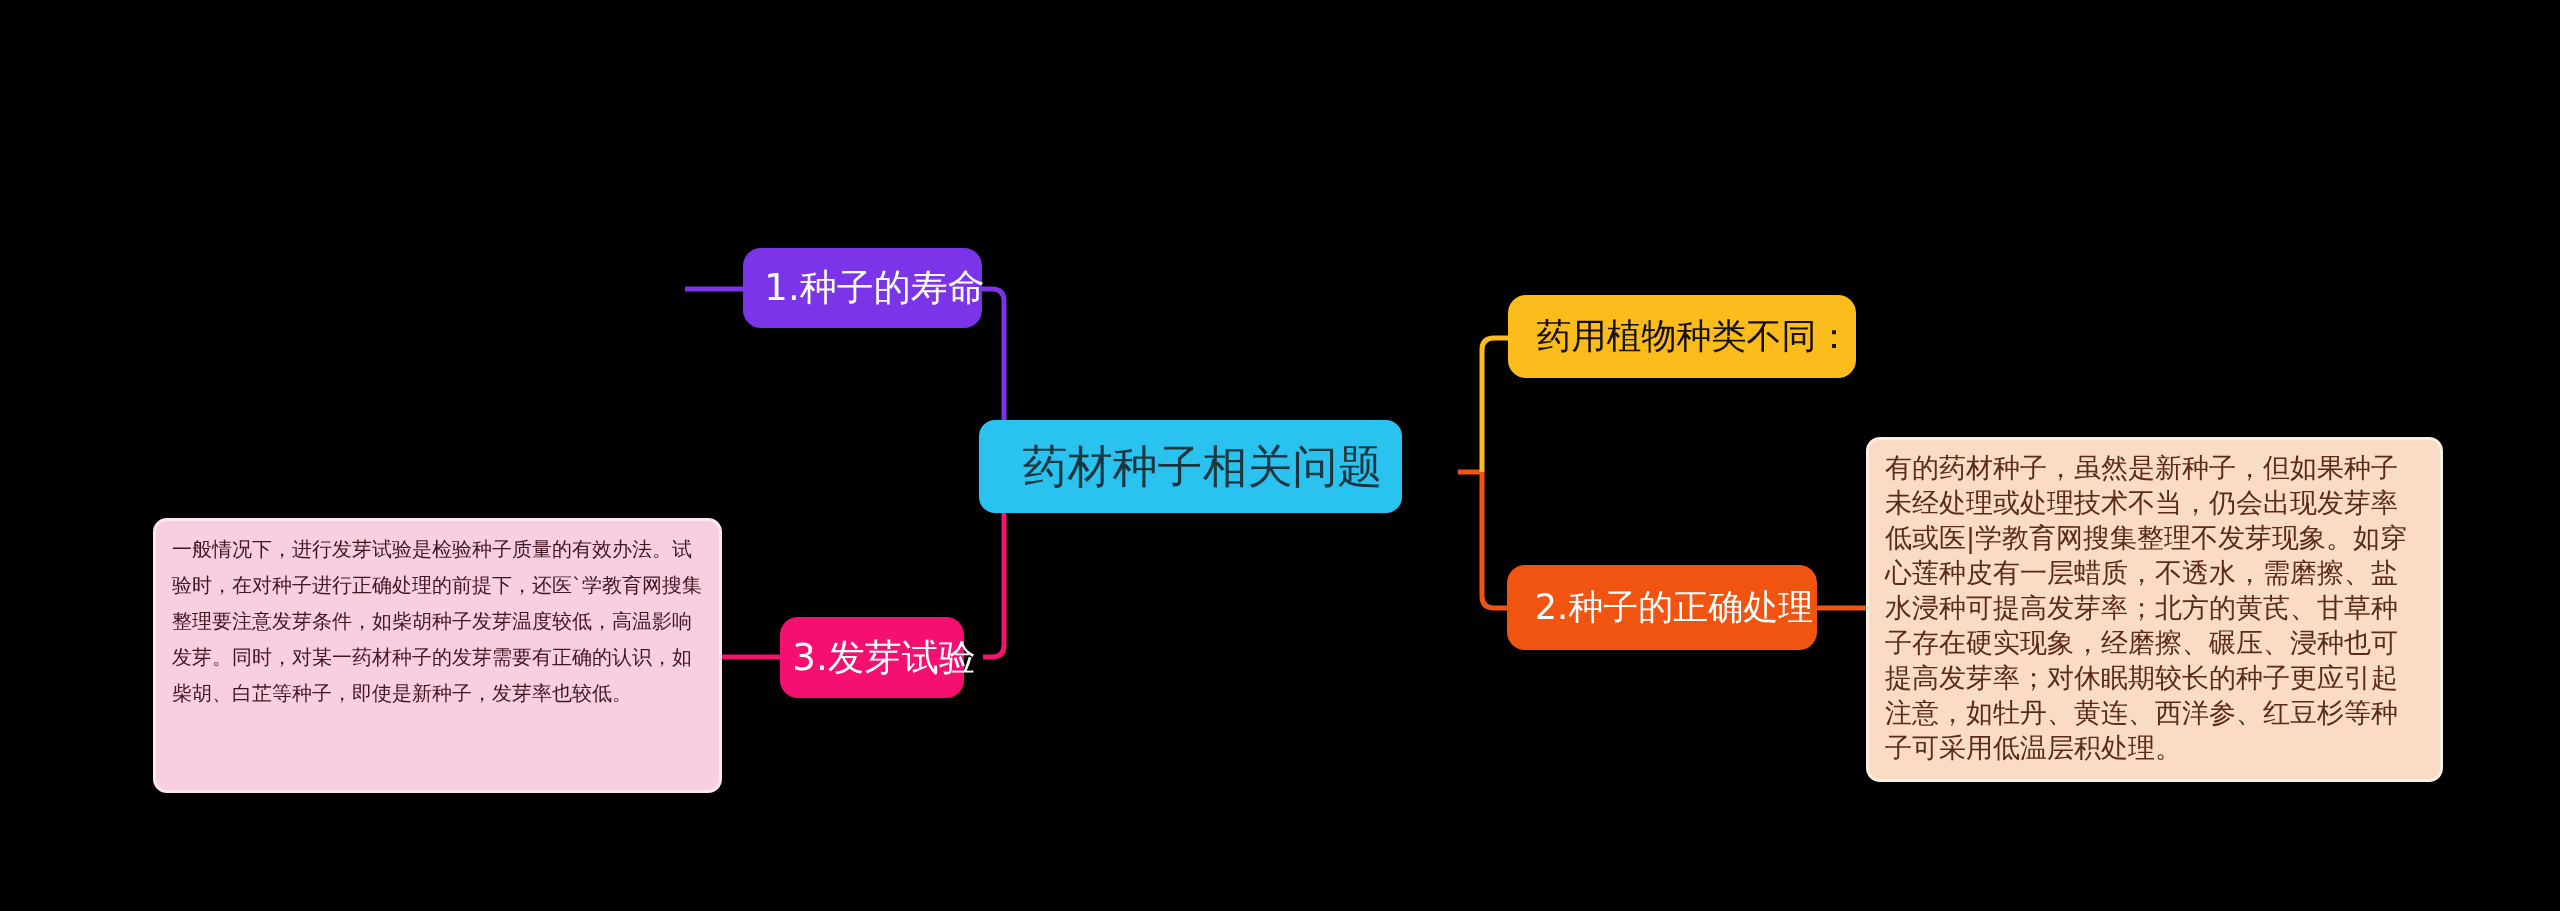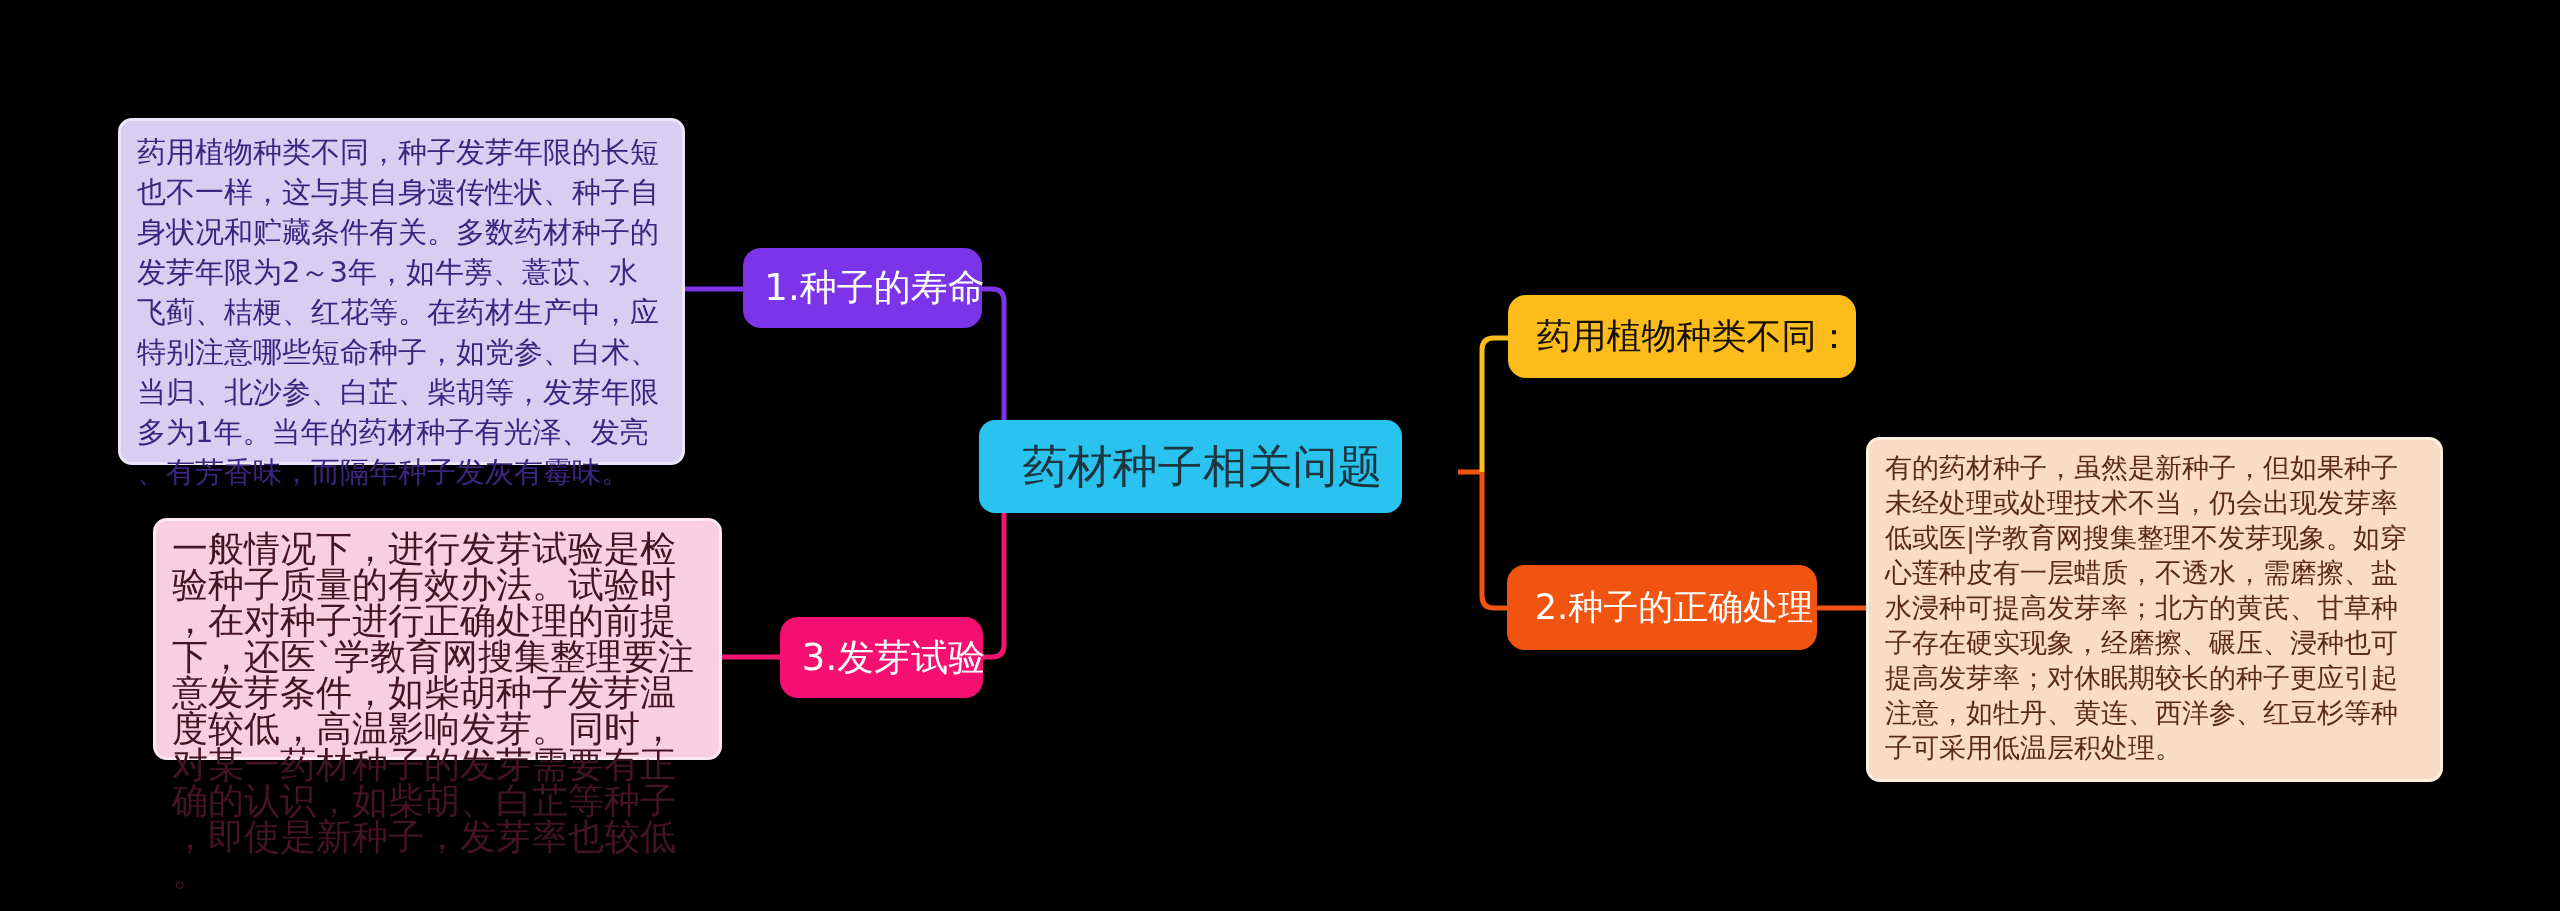--- a/index.html
+++ b/index.html
@@ -41,25 +41,25 @@
   }
   .note-purple {
     left: 118px; top: 118px; width: 567px; height: 347px;
     background: var(--note-purple-fill);
     border: 3px solid var(--note-purple-border);
     color: var(--note-purple-text);
     font-size: 29px; line-height: 40px;
     padding: 11px 16px;
   }
   .note-pink {
-    left: 153px; top: 518px; width: 569px; height: 242px;
+    left: 153px; top: 518px; width: 569px; height: 275px;
     background: var(--note-pink-fill);
     border: 3px solid var(--note-pink-border);
     color: var(--note-pink-text);
-    font-size: 36px; line-height: 36px;
+    font-size: 20px; line-height: 36px;
     padding: 10px 16px;
   }
   .note-peach {
     left: 1866px; top: 437px; width: 577px; height: 345px;
     background: var(--note-peach-fill);
     border: 3px solid var(--note-peach-border);
     color: var(--note-peach-text);
     font-size: 27px; line-height: 35px;
     padding: 10px 16px;
   }
@@ -97,21 +97,21 @@
   }
   .node-orange {
     left: 1507px; top: 565px; width: 310px; height: 85px;
     background: var(--orange-fill);
     color: var(--node-text-light);
     font-size: 35px;
     border-radius: 18px;
     text-align: right;
   }
   .node-branch3 {
-    left: 780px; top: 617px; width: 203px; height: 81px;
+    left: 780px; top: 617px; width: 184px; height: 81px;
     background: var(--branch3-fill);
     color: var(--node-text-light);
     font-size: 37px;
     border-radius: 18px;
   }
 </style>
 </head>
 <body>
 
 <div class="canvas">
@@ -120,21 +120,20 @@
     <path class="lp" d="M685,289 L743,289"></path>
     <path class="lp" d="M982,289 L992,289 Q1004,289 1004,301 L1004,469"></path>
     <path class="lk" d="M983,657 L992,657 Q1004,657 1004,645 L1004,484 Q1004,472 1016,472 L1035,472"></path>
     <path class="lk" d="M722,657 L780,657"></path>
     <path class="lo" d="M1458,472 L1482,472"></path>
     <path class="ly" d="M1482,472 L1482,350 Q1482,338 1494,338 L1508,338"></path>
     <path class="lo" d="M1482,472 L1482,596 Q1482,608 1494,608 L1507,608"></path>
     <path class="lo" d="M1817,608 L1866,608"></path>
   </svg>
 
-  <div class="note note-purple">药用植物种类不同，种子发芽年限的长短也不一样，这与其自身遗传性状、种子自身状况和贮藏条件有关。多数药材种子的发芽年限为2～3年，如牛蒡、薏苡、水飞蓟、桔梗、红花等。在药材生产中，应特别注意哪些短命种子，如党参、白术、当归、北沙参、白芷、柴胡等，发芽年限多为1年。当年的药材种子有光泽、发亮、有芳香味，而隔年种子发灰有霉味。</div>
 
   <div class="node node-branch1">1.种子的寿命</div>
 
   <div class="node node-root">药材种子相关问题</div>
 
   <div class="node node-yellow">药用植物种类不同：</div>
 
   <div class="node node-orange">2.种子的正确处理</div>
 
   <div class="node node-branch3">3.发芽试验</div>

